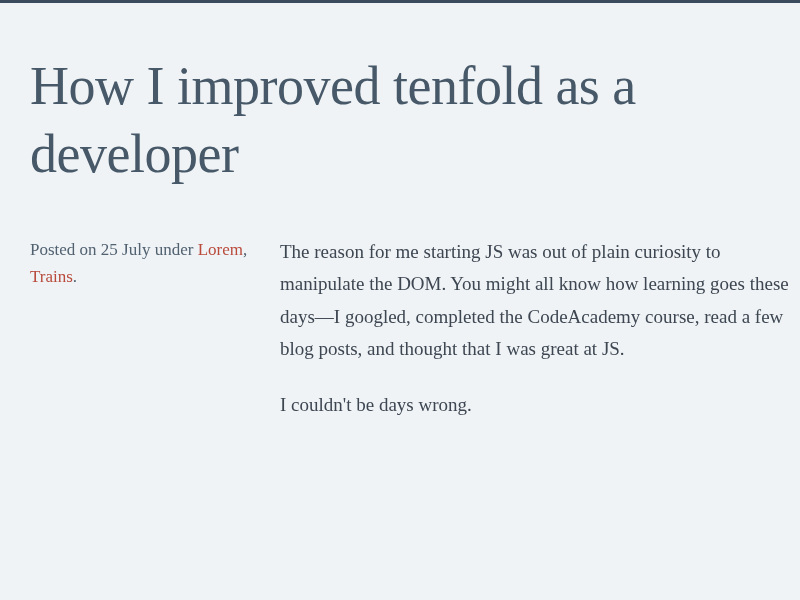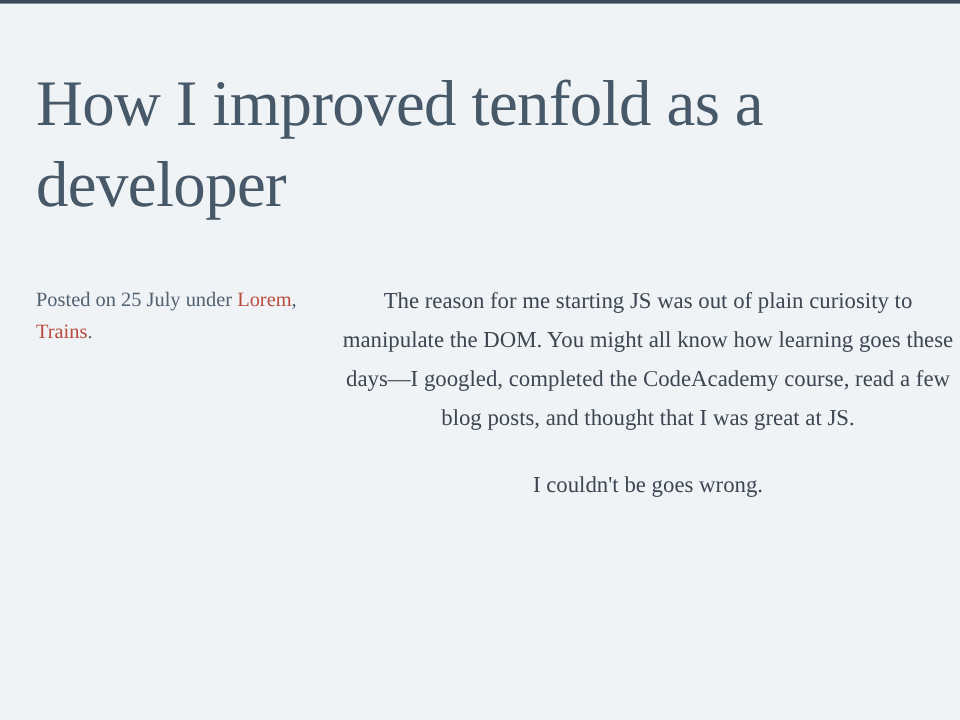--- a/index.html
+++ b/index.html
@@ -37,33 +37,32 @@
     .meta a {
       color: #b94a3c;
       text-decoration: none;
     }
     .body-text {
       font-family: Georgia, 'Times New Roman', serif;
       font-size: 19px;
       line-height: 1.7;
       color: #3d4651;
       padding-right: 0;
-      text-align: center;
     }
     .body-text p {
       margin-bottom: 24px;
     }
   </style>
 </head>
 <body>
 
 <div class="container">
   <h1>How I improved tenfold as a developer</h1>
   <div class="content-row">
     <div class="meta">
       <span>Posted on </span><span>25 July</span><span> under </span><a href="#">Lorem</a><span>, </span><a href="#">Trains</a><span>.</span>
     </div>
     <div class="body-text">
       <p>The reason for me starting JS was out of plain curiosity to manipulate the DOM. You might all know how learning goes these days—I googled, completed the CodeAcademy course, read a few blog posts, and thought that I was great at JS.</p>
-      <p>I couldn't be goes wrong.</p>
+      <p>I couldn't be days wrong.</p>
     </div>
   </div>
 </div>
 
 </body></html>

